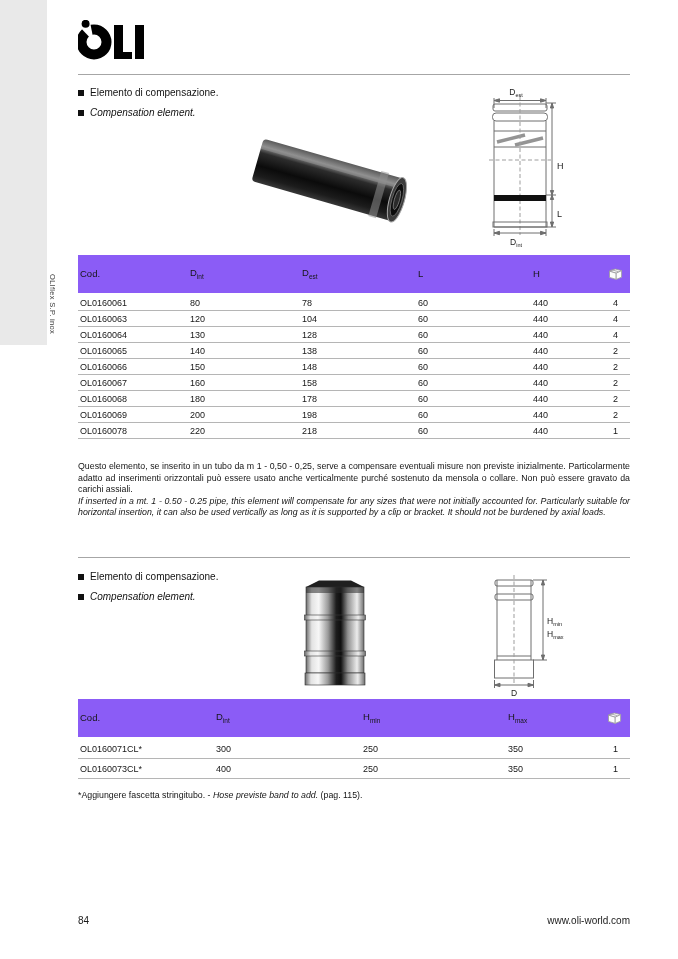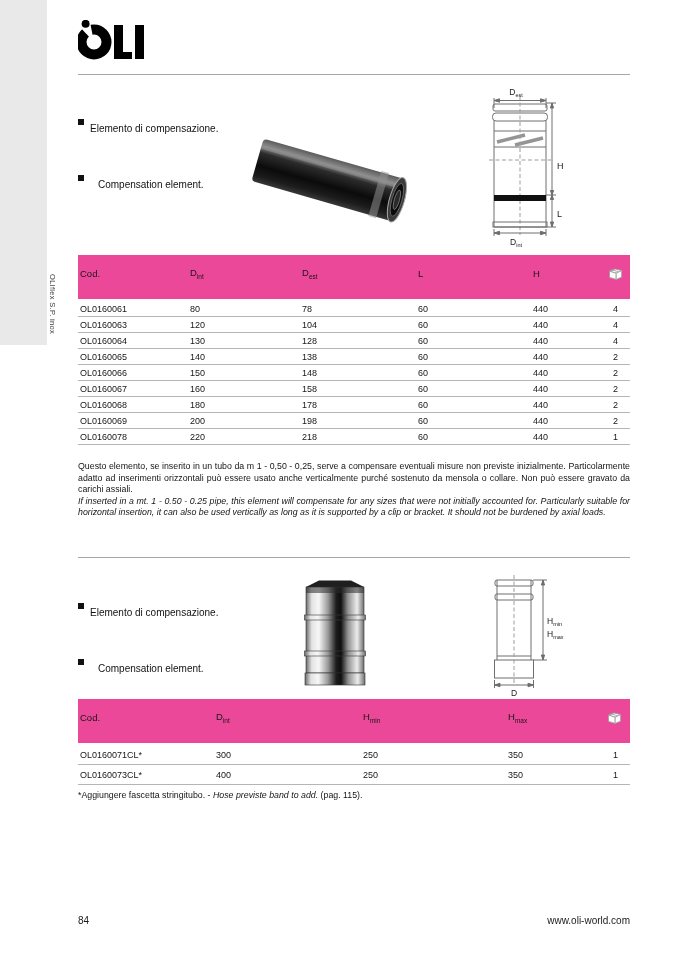--- a/index.html
+++ b/index.html
@@ -17,32 +17,32 @@
     letter-spacing:.3px;white-space:nowrap;
   }
 
   
   .rule{height:0;border-top:1px solid #a6a6a6;width:552px;left:78px;}
   .rule-1{top:74px;}
   .rule-2{top:557px;}
 
   
   .sec-head{left:78px;width:300px;font-size:10px;line-height:20px;color:#111;}
-  .sec-head .line{display:flex;align-items:flex-start;margin-top:36px;}
+  .sec-head .line{display:flex;align-items:center;}
   .bullet{display:inline-block;width:6px;height:6px;background:#111;margin-right:6px;flex:0 0 auto;}
-  .sec-head .en{gap:8px;}
+  .sec-head .en{font-style:italic;}
 
   
   .tbl-wrap{left:78px;width:552px;}
   .tbl-1{top:255px;}
   .tbl-2{top:699px;}
   table{border-collapse:collapse;width:552px;table-layout:fixed;}
   th{
-    background:#ec4899;height:36px;text-align:left;font-weight:normal;
-    font-size:9.5px;padding:0 0 8px 2px;vertical-align:middle;color:#161616;
+    background:#8b5cf6;height:36px;text-align:left;font-weight:normal;
+    font-size:9.5px;padding:0 0 2px 2px;vertical-align:middle;color:#161616;
   }
   th.qty-h{text-align:right;padding-right:8px;}
   sub{font-size:6.5px;}
   td{
     font-size:9px;padding:0 0 0 2px;color:#161616;vertical-align:middle;
     border-bottom:1px solid #b5b5b5;overflow:hidden;white-space:nowrap;
   }
   .tbl-1 td{height:15px;}
   .tbl-2 td{height:19px;}
   td.qty{text-align:right;padding-right:12px;}

